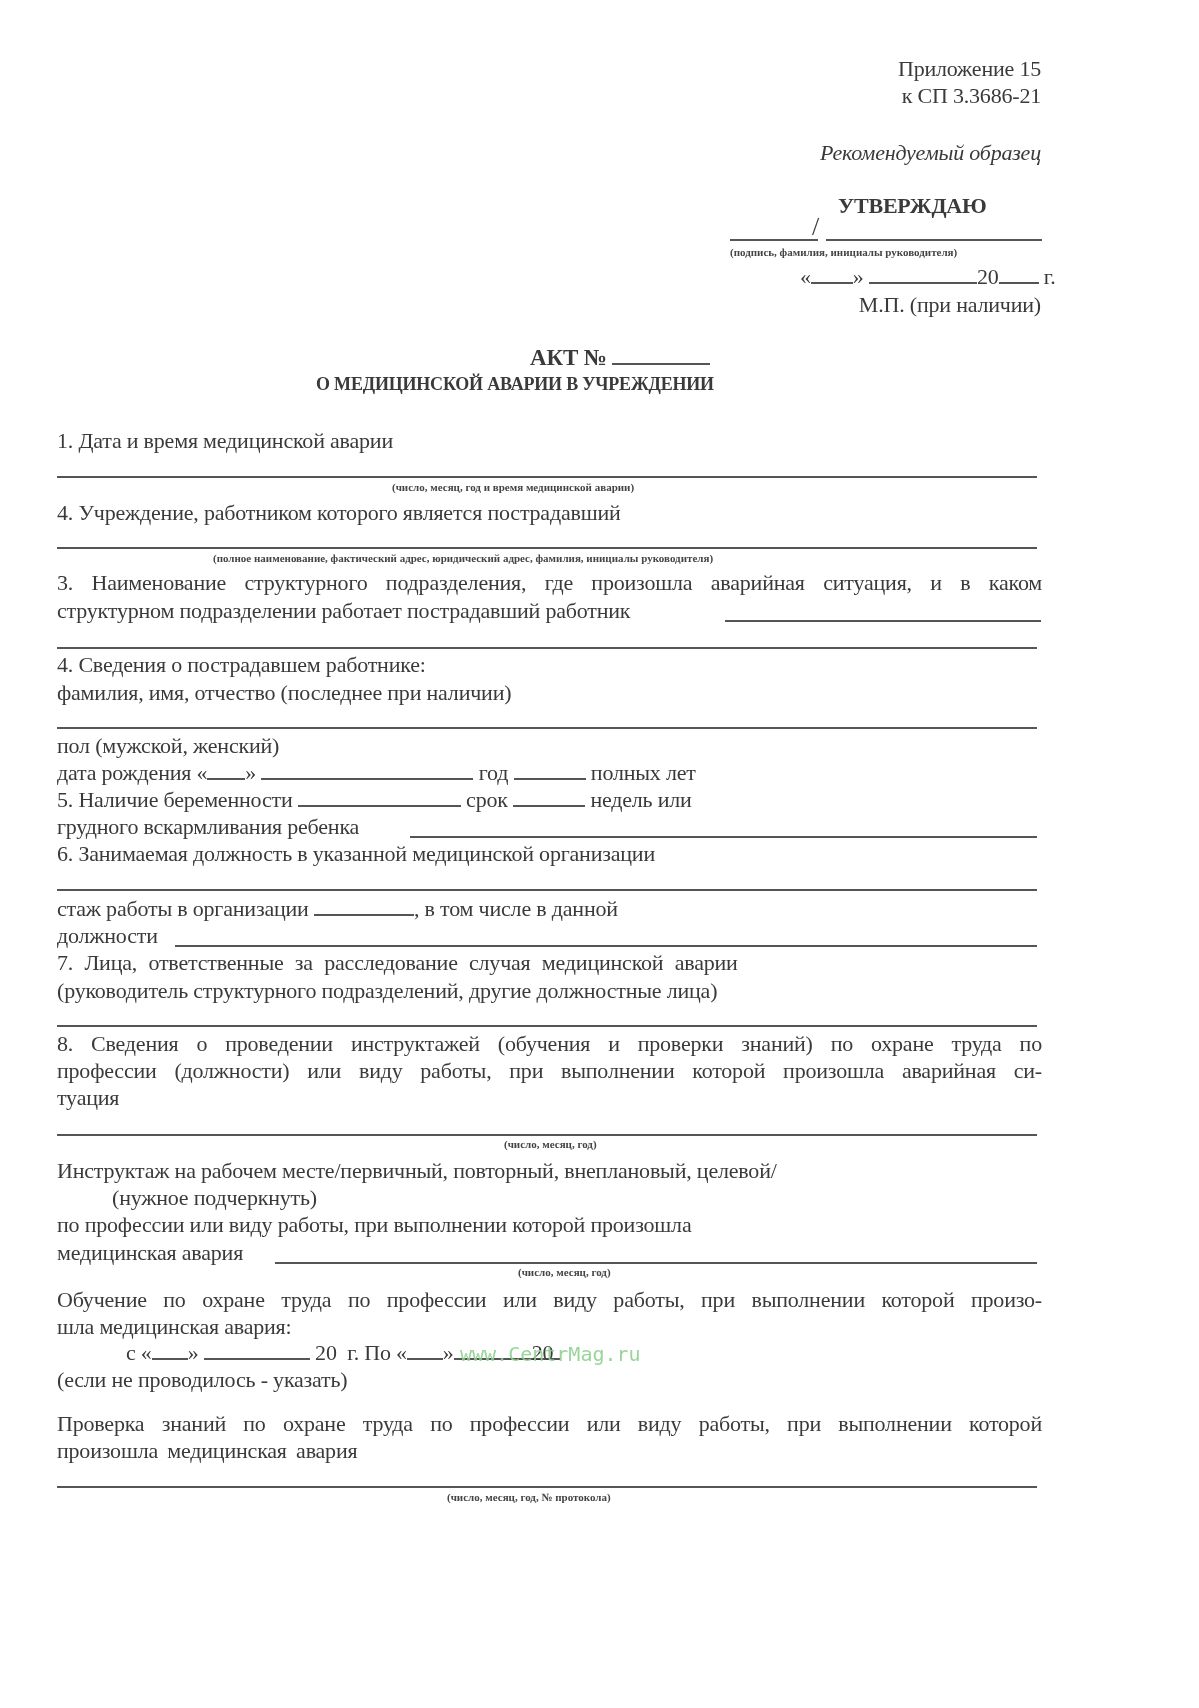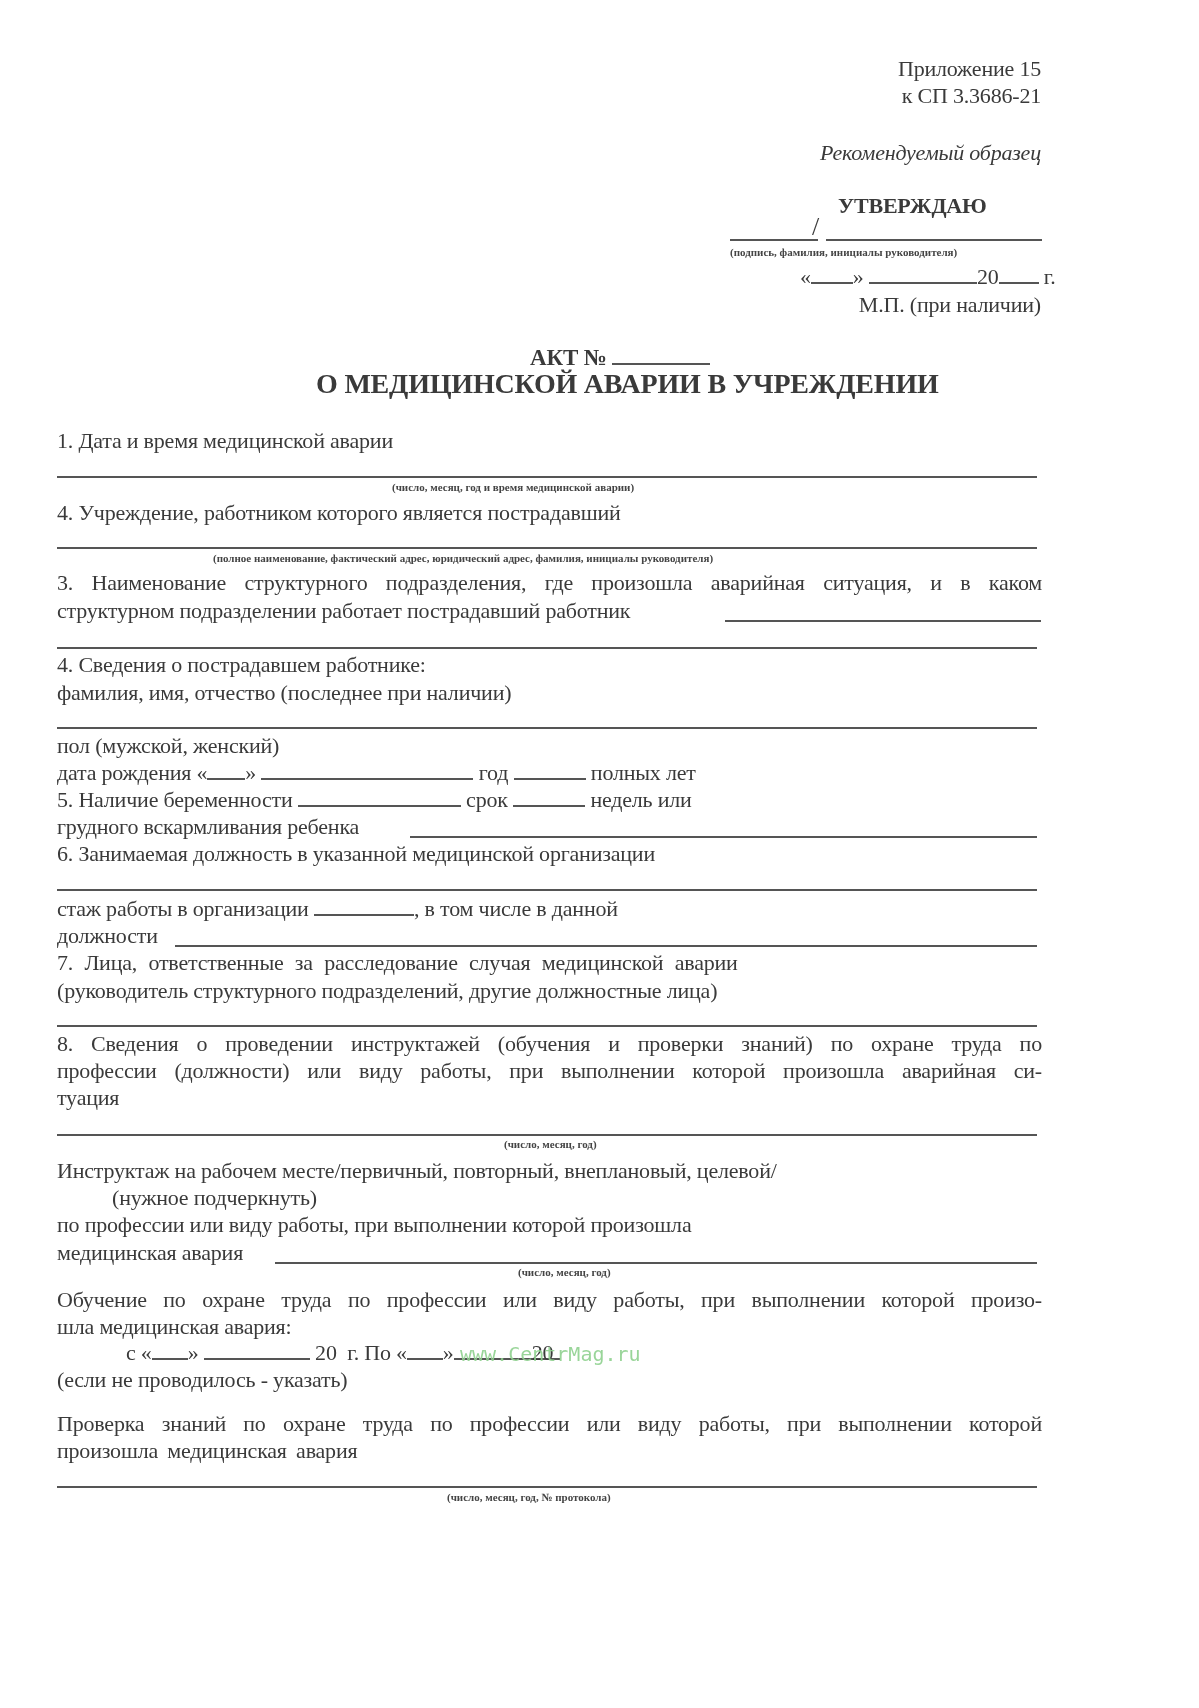--- a/index.html
+++ b/index.html
@@ -30,21 +30,21 @@
   <span>«</span><span class="u" style="width:42px;"></span><span>»</span>
   <span class="u" style="width:108px;"></span><span>20</span><span class="u" style="width:40px;"></span>
   <span>г.</span>
 </div>
 <div class="t" style="right:158px; top:292px;text-align:right;">М.П. (при наличии)</div>
 
 <div class="t b" style="left:530px; top:345px; font-size:23px;">
   <span>АКТ №</span>
   <span class="u" style="width:98px;"></span>
 </div>
-<div class="t b" style="left:316px; top:371px; font-size:28px;">О МЕДИЦИНСКОЙ АВАРИИ В УЧРЕЖДЕНИИ</div>
+<div class="t b" style="left:316px; top:371px; font-size:18px;">О МЕДИЦИНСКОЙ АВАРИИ В УЧРЕЖДЕНИИ</div>
 
 <div class="t" style="left:57px; top:428px;">1. Дата и время медицинской аварии</div>
 <div class="ln" style="left:57px; top:476px; width:980px;"></div>
 <div class="cap" style="left:392px; top:481px;">(число, месяц, год и время медицинской аварии)</div>
 
 <div class="t" style="left:57px; top:500px;">4. Учреждение, работником которого является пострадавший</div>
 <div class="ln" style="left:57px; top:547px; width:980px;"></div>
 <div class="cap" style="left:213px; top:552px;">(полное наименование, фактический адрес, юридический адрес, фамилия, инициалы руководителя)</div>
 
 <div class="t" style="left:57px; top:570px; width:985px; text-align:justify; text-align-last:justify;">3. Наименование структурного подразделения, где произошла аварийная ситуация, и в каком</div>

